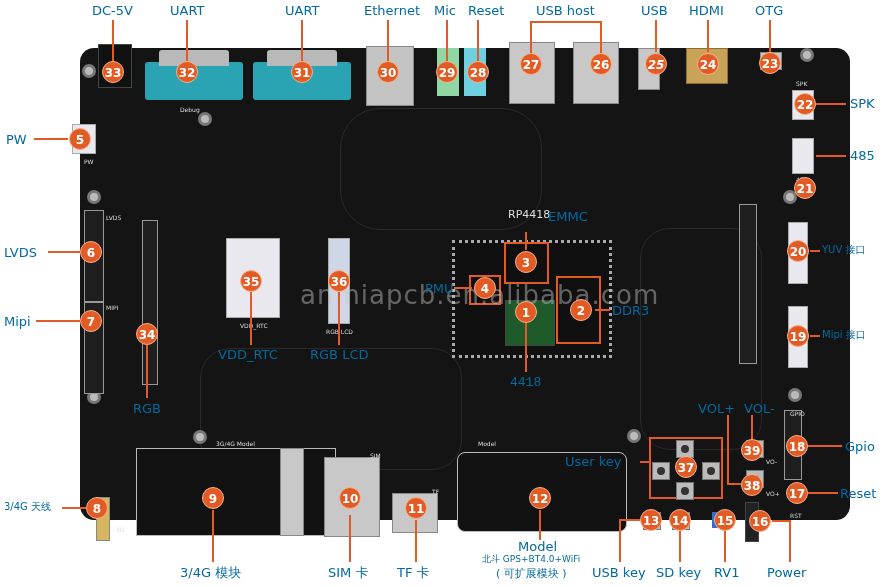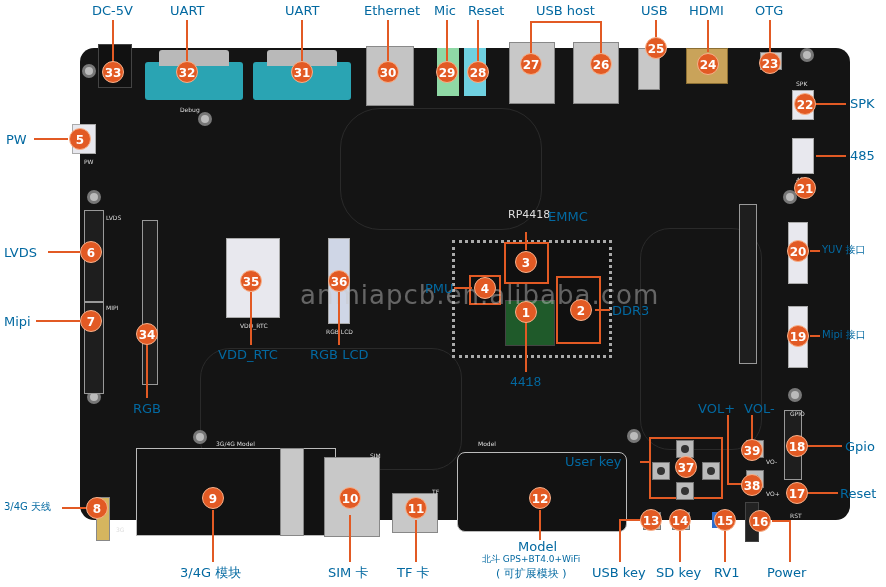--- a/index.html
+++ b/index.html
@@ -188,21 +188,21 @@
   <div class="badge" style="left:725px;top:520px;">15</div>
   <div class="badge" style="left:760px;top:521px;">16</div>
   <div class="badge" style="left:797px;top:493px;text-align:center;">17</div>
   <div class="badge" style="left:797px;top:446px;">18</div>
   <div class="badge" style="left:798px;top:336px;">19</div>
   <div class="badge" style="left:798px;top:251px;">20</div>
   <div class="badge" style="left:805px;top:156px;margin-top:21px;">21</div>
   <div class="badge" style="left:805px;top:104px;">22</div>
   <div class="badge" style="left:770px;top:63px;">23</div>
   <div class="badge" style="left:708px;top:64px;">24</div>
-  <div class="badge" style="left:656px;top:48px;">25</div>
+  <div class="badge" style="left:656px;top:64px;font-style:italic;">25</div>
   <div class="badge" style="left:601px;top:64px;">26</div>
   <div class="badge" style="left:531px;top:64px;">27</div>
   <div class="badge" style="left:478px;top:72px;">28</div>
   <div class="badge" style="left:447px;top:72px;">29</div>
   <div class="badge" style="left:388px;top:72px;">30</div>
   <div class="badge" style="left:302px;top:72px;">31</div>
   <div class="badge" style="left:187px;top:72px;">32</div>
   <div class="badge" style="left:113px;top:72px;">33</div>
   <div class="badge" style="left:147px;top:334px;">34</div>
   <div class="badge" style="left:251px;top:281px;">35</div>

